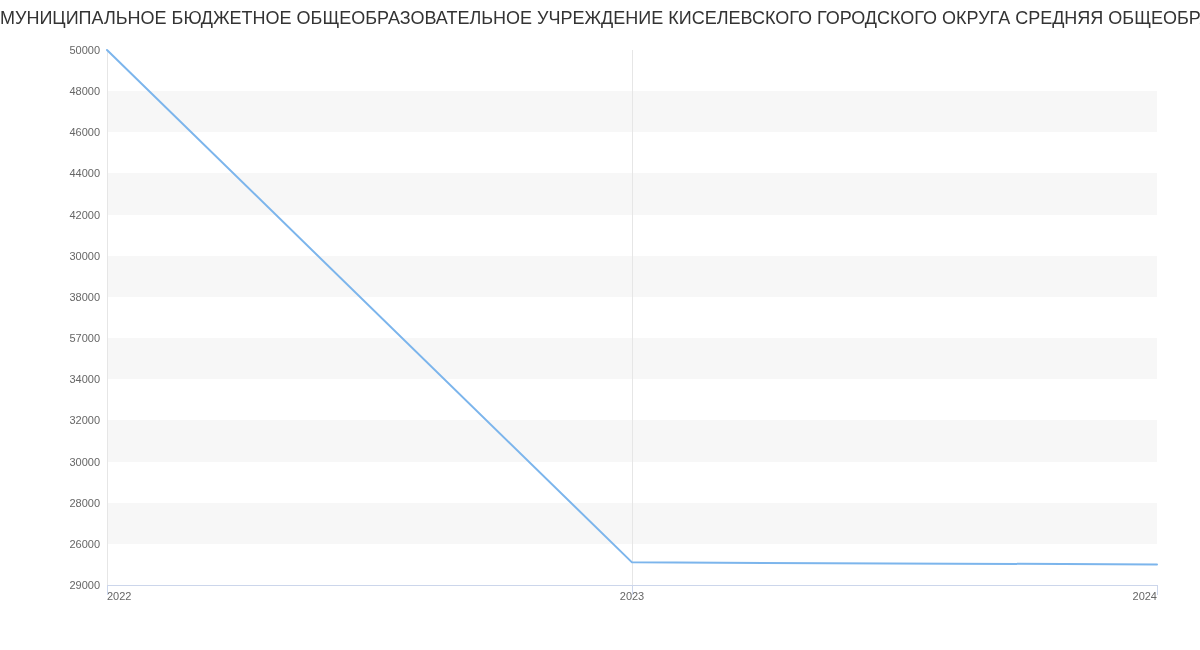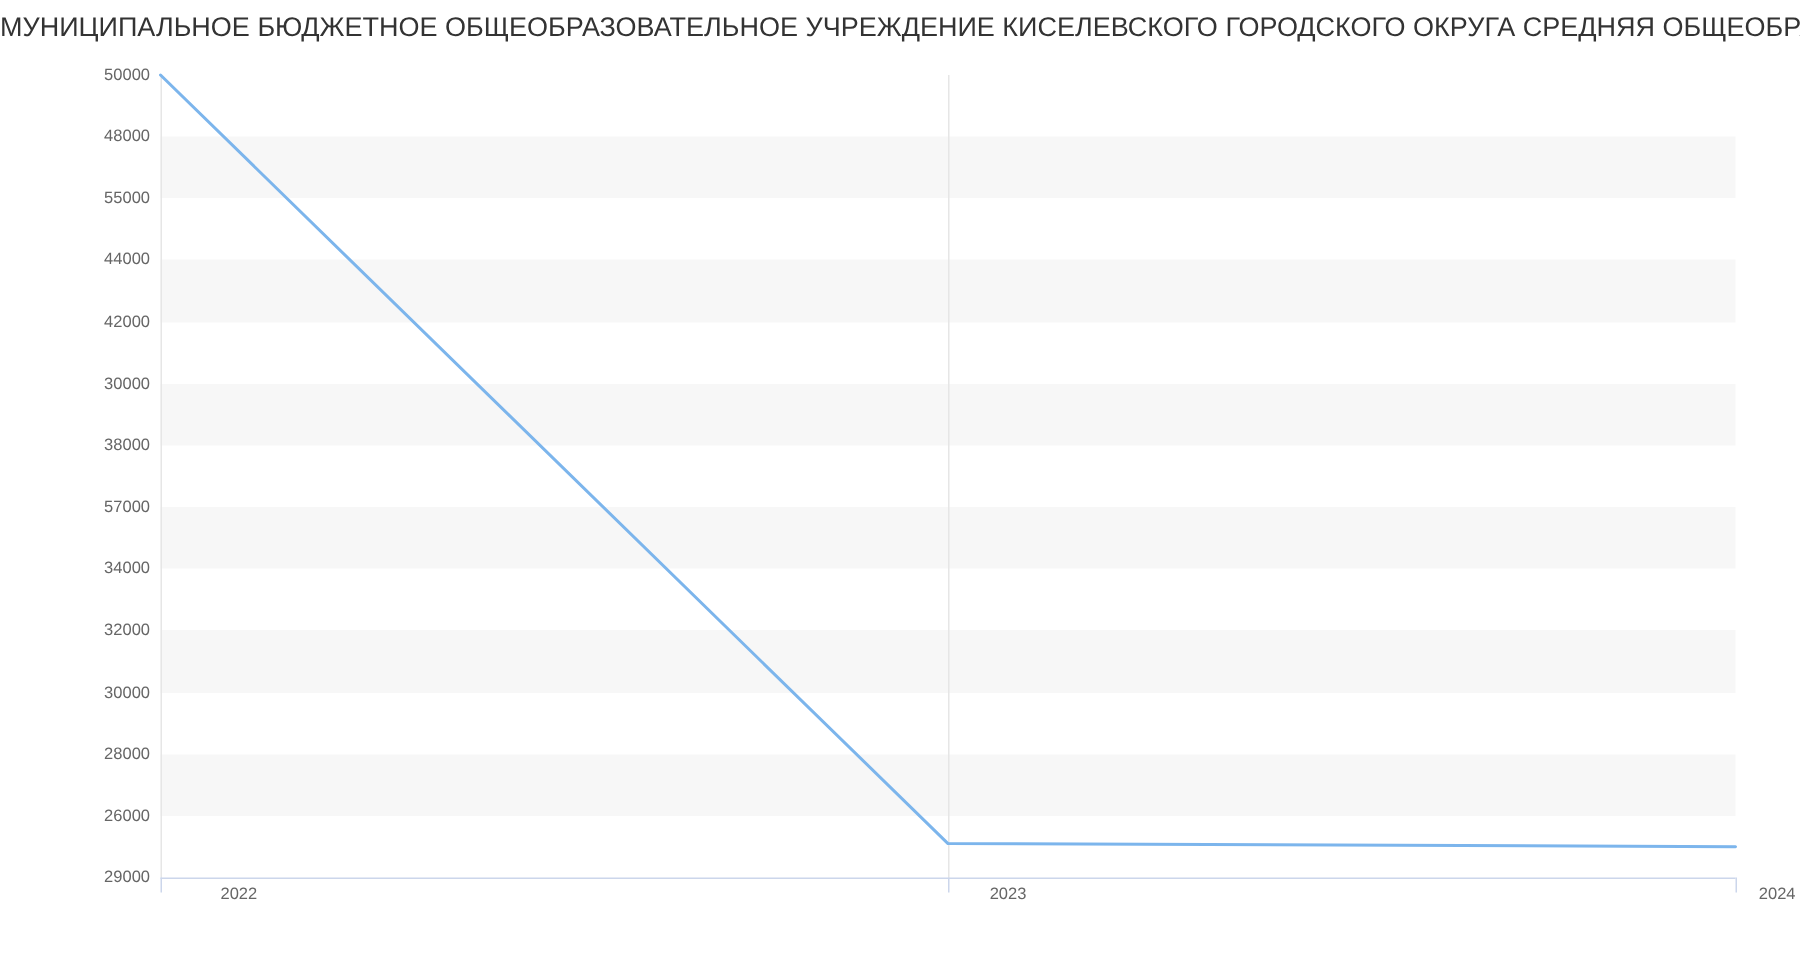--- a/index.html
+++ b/index.html
@@ -58,21 +58,20 @@
     font-size: 11px;
     color: #666666;
     transform: translateY(-50%);
   }
   .x-tick-label {
     position: absolute;
     top: 590px;
     font-size: 11px;
     color: #666666;
     transform: translateX(-50%);
-    margin-left: 40px;
   }
   .x-tick-label.first { transform: translateX(0); }
   .x-tick-label.last  { transform: translateX(-100%); }
   .x-tick-mark {
     position: absolute;
     top: 585px;
     width: 0;
     height: 10px;
     border-left: 1px solid #ccd6eb;
   }
@@ -131,21 +130,21 @@
       <div class="y-tick-label" style="top: 543.846px;">26000</div>
       <div class="y-tick-label" style="top: 502.692px;">28000</div>
       <div class="y-tick-label" style="top: 461.538px;">30000</div>
       <div class="y-tick-label" style="top: 420.385px;">32000</div>
       <div class="y-tick-label" style="top: 379.231px;">34000</div>
       <div class="y-tick-label" style="top: 338.077px;">57000</div>
       <div class="y-tick-label" style="top: 296.923px;">38000</div>
       <div class="y-tick-label" style="top: 255.769px;">30000</div>
       <div class="y-tick-label" style="top: 214.615px;">42000</div>
       <div class="y-tick-label" style="top: 173.462px;">44000</div>
-      <div class="y-tick-label" style="top: 132.308px;">55000</div>
+      <div class="y-tick-label" style="top: 132.308px;">46000</div>
       <div class="y-tick-label" style="top: 91.1538px;">48000</div>
       <div class="y-tick-label" style="top: 50px;">50000</div>
     </div>
   <div id="x-labels">
       <div class="x-tick-label first" style="left: 107px;">2022</div>
       <div class="x-tick-label" style="left: 632px; text-align: right;">2023</div>
       <div class="x-tick-label last" style="left: 1157px;">2024</div>
     </div>
   <div id="x-ticks">
       <div class="x-tick-mark" style="left: 107px;"></div>

